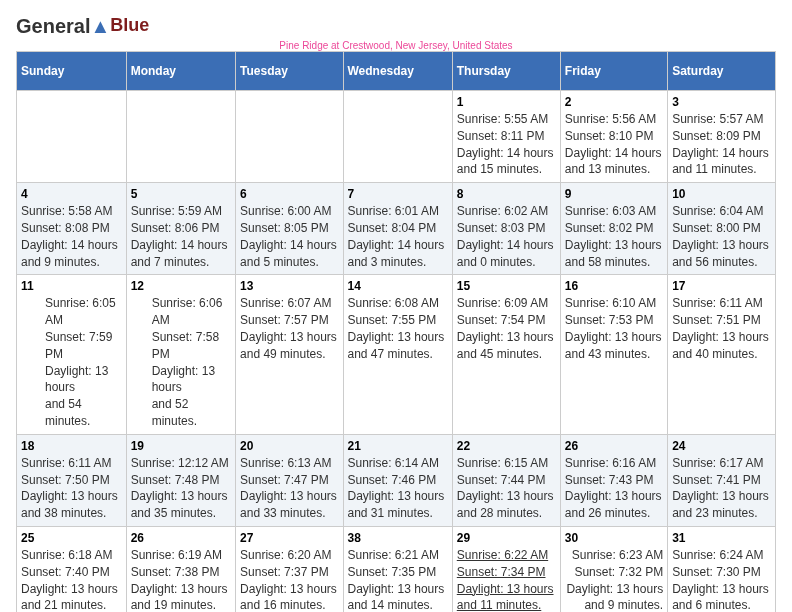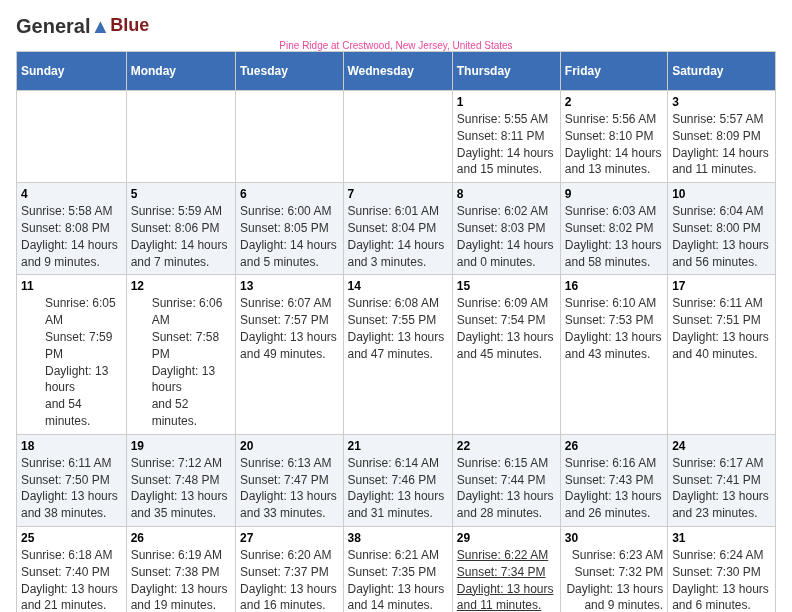--- a/index.html
+++ b/index.html
@@ -239,21 +239,21 @@
       <tr>
         <td>
           <div class="day-num">18</div>
           <div class="day-info" style="white-space: pre-line;">Sunrise: 6:11 AM
 Sunset: 7:50 PM
 Daylight: 13 hours
 and 38 minutes.</div>
         </td>
         <td>
           <div class="day-num">19</div>
-          <div class="day-info" style="white-space: pre-line;">Sunrise: 7:12 AM
+          <div class="day-info" style="white-space: pre-line;">Sunrise: 12:12 AM
 Sunset: 7:48 PM
 Daylight: 13 hours
 and 35 minutes.</div>
         </td>
         <td>
           <div class="day-num">20</div>
           <div class="day-info" style="white-space: pre-line;">Sunrise: 6:13 AM
 Sunset: 7:47 PM
 Daylight: 13 hours
 and 33 minutes.</div>

